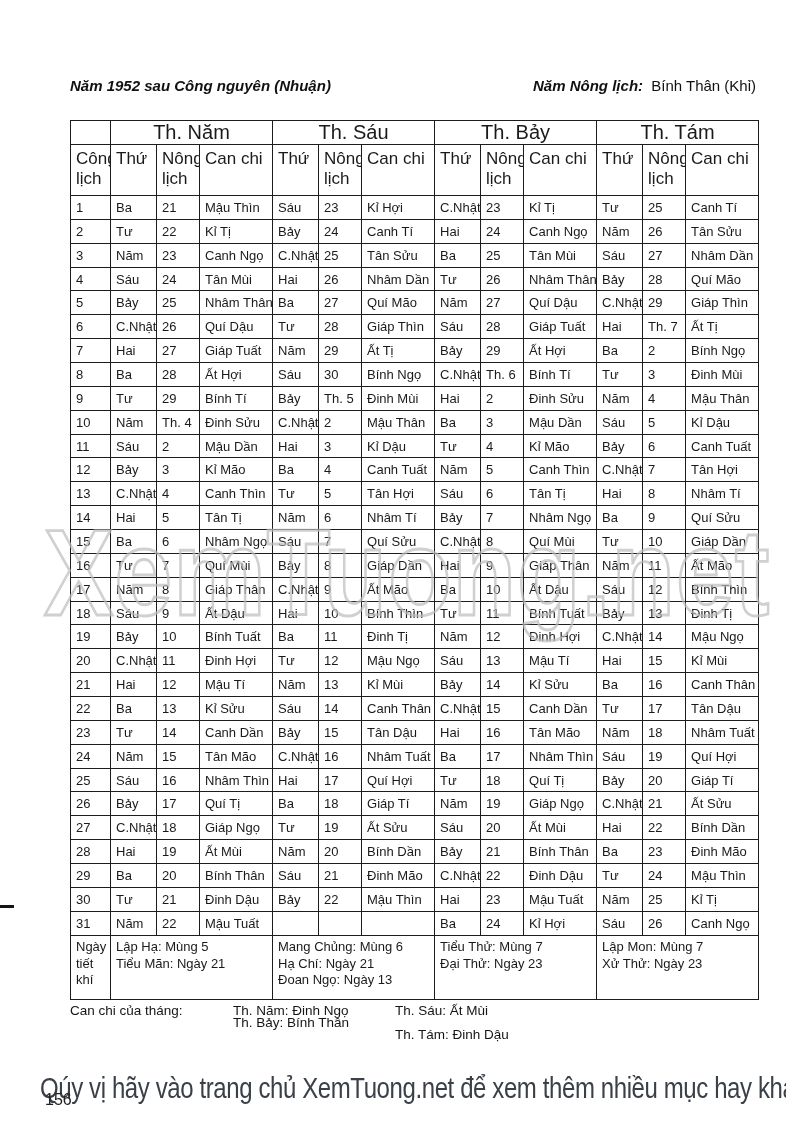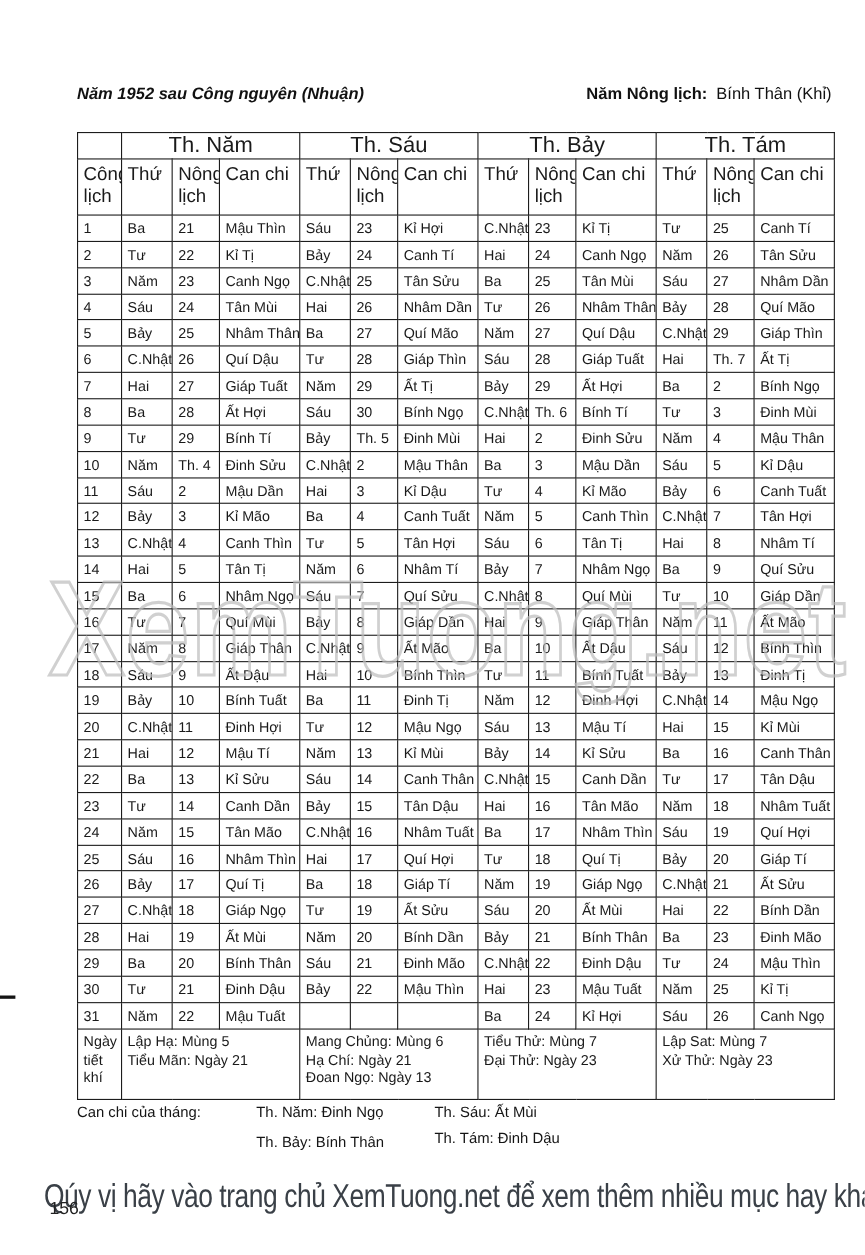--- a/index.html
+++ b/index.html
@@ -2,21 +2,21 @@
 <html><head>
 <meta charset="utf-8">
 <style>
   html,body{margin:0;padding:0;}
   .page{position:relative;width:786px;height:1141px;background:#ffffff;
         font-family:"Liberation Sans",sans-serif;color:#1a1a1a;overflow:hidden;}
 
   
   .title-left{position:absolute;left:70px;top:77px;font-size:15px;font-weight:bold;font-style:italic;color:#111;}
   .title-right{position:absolute;right:30px;top:77px;font-size:15px;color:#111;}
-  .title-right .tr-label{font-weight:bold;margin-left:32px;}
+  .title-right .tr-label{font-weight:bold;font-style:italic;margin-left:32px;}
   .title-right .tr-value{font-weight:normal;margin-left:4px;}
 
   
   table.cal{position:absolute;left:70px;top:120px;width:686px;border-collapse:collapse;table-layout:fixed;}
   table.cal td,table.cal th{border:1.6px solid #1c1c1c;font-size:13px;font-weight:normal;
         text-align:left;padding:0 1px 0 5px;vertical-align:middle;overflow:hidden;}
   tr.mrow th{ text-align:center;font-size:20px;height:21px;padding:0;}
   tr.hrow th{ vertical-align:top;padding-top:4px;height:46px;white-space:normal;line-height:1.15;font-size:17px;}
   tbody tr{height:23.87px;}
   tbody td{white-space:nowrap;}
@@ -568,36 +568,36 @@
           <td colspan="3">
             <div>Mang Chủng: Mùng 6</div>
             <div>Hạ Chí: Ngày 21</div>
             <div>Đoan Ngọ: Ngày 13</div>
           </td>
           <td colspan="3">
             <div>Tiểu Thử: Mùng 7</div>
             <div>Đại Thử: Ngày 23</div>
           </td>
           <td colspan="3">
-            <div>Lập Sat: Mùng 7</div>
+            <div>Lập Mon: Mùng 7</div>
             <div>Xử Thử: Ngày 23</div>
           </td>
         </tr>
       </tbody>
     </table>
 
   <div class="watermark">XemTuong.net</div>
 
   <div class="margin-dash"></div>
 
   <div class="canchi-block" id="canchi">
     <span style="left:70px;top:0;">Can chi của tháng:</span>
   <span style="left: 233px; top: 0px;">Th. Năm: Đinh Ngọ</span>
       <span style="left: 395px; top: 0px;">Th. Sáu: Ất Mùi</span>
-      <span style="left: 233px; top: 28px; text-align: right;">Th. Bảy: Bính Thân</span>
+      <span style="left: 233px; top: 12px; text-align: right;">Th. Bảy: Bính Thân</span>
       <span style="left: 395px; top: 24px;">Th. Tám: Đinh Dậu</span>
     </div>
 
   <div class="page-number">156</div>
 
   <div class="footer-line">Qúy vị hãy vào trang chủ XemTuong.net để xem thêm nhiều mục hay khác</div>
 
 </div>
 
 </body></html>

